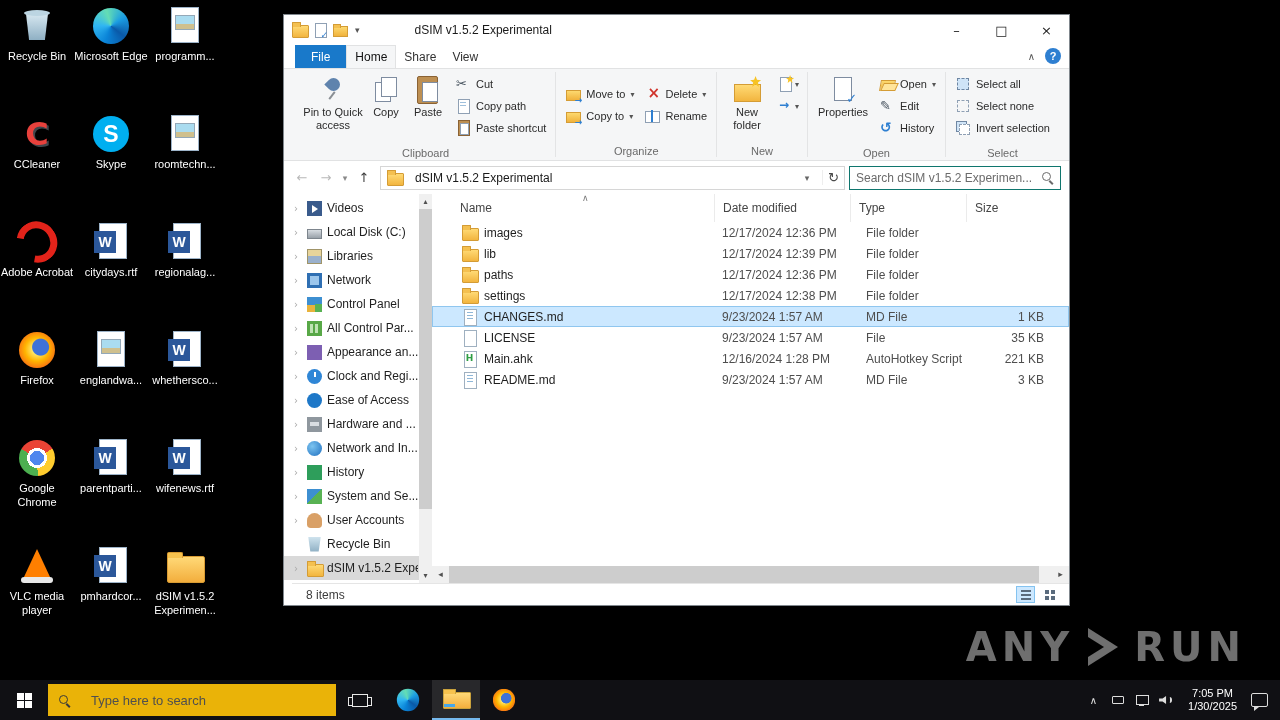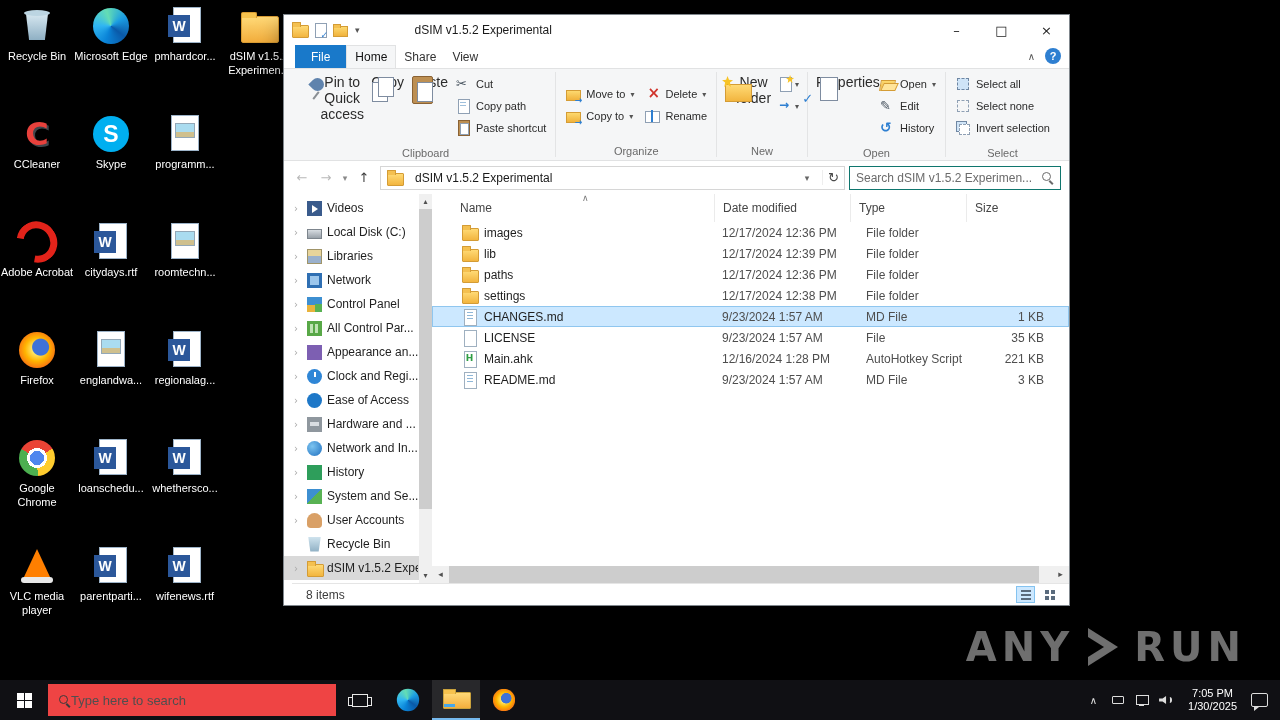--- a/index.html
+++ b/index.html
@@ -52,21 +52,21 @@
   .rtab.active { background:#f5f6f7; border:1px solid #e1e2e3; border-bottom:none; color:#111; }
   .rtab-right { position:absolute; right:8px; top:3px; display:flex; align-items:center; gap:10px; }
   .collapse { font:10px "DejaVu Sans",sans-serif; color:#555; }
   .help { width:16px; height:16px; border-radius:50%; background:#2e7fd1; color:#fff; font:bold 11px/16px "Liberation Sans",sans-serif; text-align:center; }
 
   .ribbon { height:93px; background:#f5f6f7; border-top:1px solid #e1e2e3; border-bottom:1px solid #e1e2e3; display:flex; padding-left:14px; }
   .rgroup { display:flex; flex-direction:column; padding:2px 2px 0; }
   .rgrow { display:flex; align-items:flex-start; height:72px; }
   .glabel { height:16px; text-align:center; font-size:11px; color:#6a6a6a;margin-top:8px; }
   .gsep { width:1px; background:#e3e4e5; margin:3px 2px; }
-  .rbig { display:flex; flex-direction:row; gap:2px; padding:3px 2px; font-size:14px; color:#2b2b2b; text-align:center; line-height:1.15; }
+  .rbig { display:flex; flex-direction:column; align-items:center; gap:2px; padding:3px 2px; font-size:11px; color:#2b2b2b; text-align:center; line-height:1.15; }
   .rbig .blbl { width:100%; }
   .w66{width:66px}.w40{width:40px}.w44{width:44px}.w52{width:52px}.w62{width:62px}
   .rstack { display:flex; flex-direction:column; padding-top:2px; }
   .rstack.mid { padding-top:12px; }
   .rsm { display:flex; align-items:center; gap:5px; font-size:11px; color:#2b2b2b; padding:2px 5px; height:22px; white-space:nowrap; }
   .rsm.icononly { width:30px; justify-content:center; gap:2px; }
   .ddc { font:8px "DejaVu Sans",sans-serif; color:#555; }
 
   .bi { width:30px; height:30px; position:relative; }
   .si { width:16px; height:16px; position:relative; flex:none; }
@@ -183,21 +183,21 @@
   .view-btns { margin-left:auto; display:flex; gap:5px; }
   .vb { width:19px; height:17px; display:flex; align-items: center; justify-content:center; border:1px solid transparent; }
   .vb.active { background:#cce8ff; border-color:#84c3f0; }
   .vb-details::before { content:""; width:10px; height:10px; background:repeating-linear-gradient(#5a6b7d 0 2px,transparent 2px 4px); }
   .vb-icons::before { content:""; width:10px; height:10px; background:linear-gradient(#5a6b7d,#5a6b7d) 0 0/4px 4px no-repeat,linear-gradient(#5a6b7d,#5a6b7d) 6px 0/4px 4px no-repeat,linear-gradient(#5a6b7d,#5a6b7d) 0 6px/4px 4px no-repeat,linear-gradient(#5a6b7d,#5a6b7d) 6px 6px/4px 4px no-repeat; }
 
   
   .taskbar { position:absolute; left:0; bottom:0; width:1280px; height:40px; background:#101014; display:flex; align-items:stretch; z-index:10; }
   .tb-start { width:48px; display:flex; align-items:center; justify-content:center; }
   .winlogo { width:15px; height:15px; background:linear-gradient(#fff,#fff) 0 0/7px 7px no-repeat,linear-gradient(#fff,#fff) 8px 0/7px 7px no-repeat,linear-gradient(#fff,#fff) 0 8px/7px 7px no-repeat,linear-gradient(#fff,#fff) 8px 8px/7px 7px no-repeat; }
-  .tb-search { width:288px; margin:4px 0; background:#ef4444; display:flex; align-items:center; gap:0; padding:0 10px; }
+  .tb-search { width:288px; margin:4px 0; background:#eab308; display:flex; align-items:center; gap:20px; padding:0 10px; }
   .tb-search .mag::before,.tb-search .mag::after { border-color:#3a3a3a; background-color:transparent; }
   .tb-search .mag::after { background:#3a3a3a; }
   .tb-search input { flex:1; border:none; outline:none; font:13px "Liberation Sans",sans-serif; color:#222; background:transparent; min-width:0; }
   .tb-search input::placeholder { color:#4f4f4f; opacity:1; }
   .tb-btn { width:48px; display:flex; align-items:center; justify-content:center; position:relative; }
   .tb-btn.active { background:rgba(255,255,255,.1); border-bottom:2px solid #76b9ed; }
   .tb-btn .g { transform:scale(.62); }
   .taskview-icon { width:16px; height:13px; border:1px solid #e8e8e8; position:relative; }
   .taskview-icon::before { content:""; position:absolute; left:-5px; top:2px; width:3px; height:7px; border:1px solid #e8e8e8; border-right:none; }
   .taskview-icon::after { content:""; position:absolute; right:-5px; top:2px; width:3px; height:7px; border:1px solid #e8e8e8; border-left:none; }
@@ -267,24 +267,20 @@
       <div class="dk-ic">
         <div class="g ic-word"></div>
         <div class="lbl">citydays.rtf</div>
       </div>
 
       <div class="dk-ic">
         <div class="g ic-docimg"></div>
         <div class="lbl">englandwa...</div>
       </div>
 
-      <div class="dk-ic">
-        <div class="g ic-word"></div>
-        <div class="lbl">loanschedu...</div>
-      </div>
 
       <div class="dk-ic">
         <div class="g ic-word"></div>
         <div class="lbl">parentparti...</div>
       </div>
 
       <div class="dk-ic">
         <div class="g ic-word"></div>
         <div class="lbl">pmhardcor...</div>
       </div>

